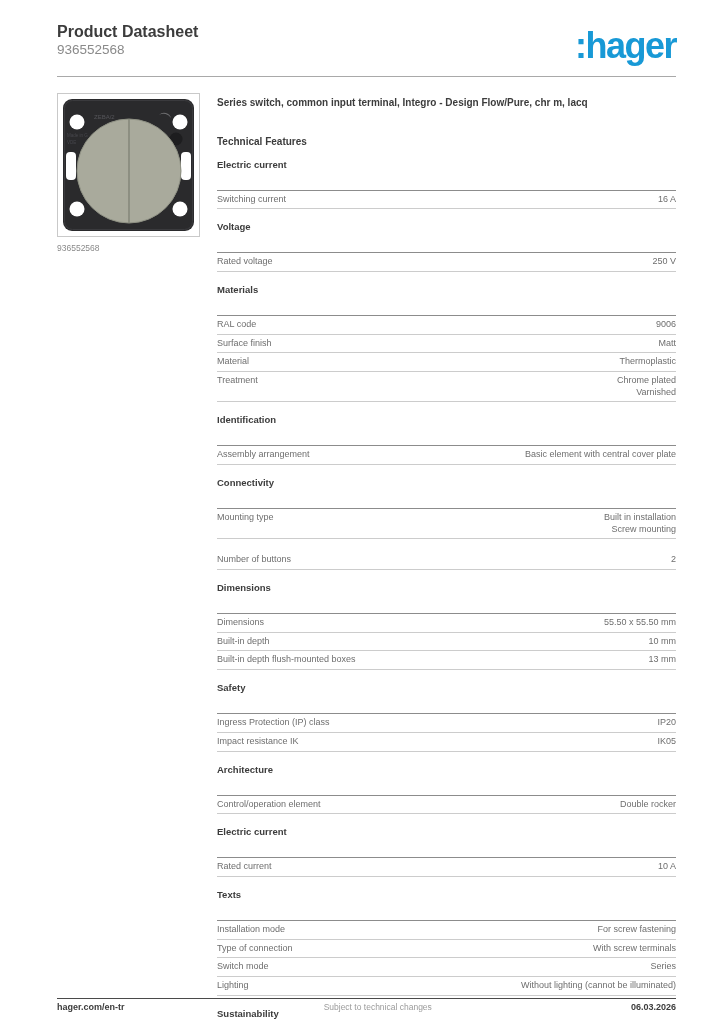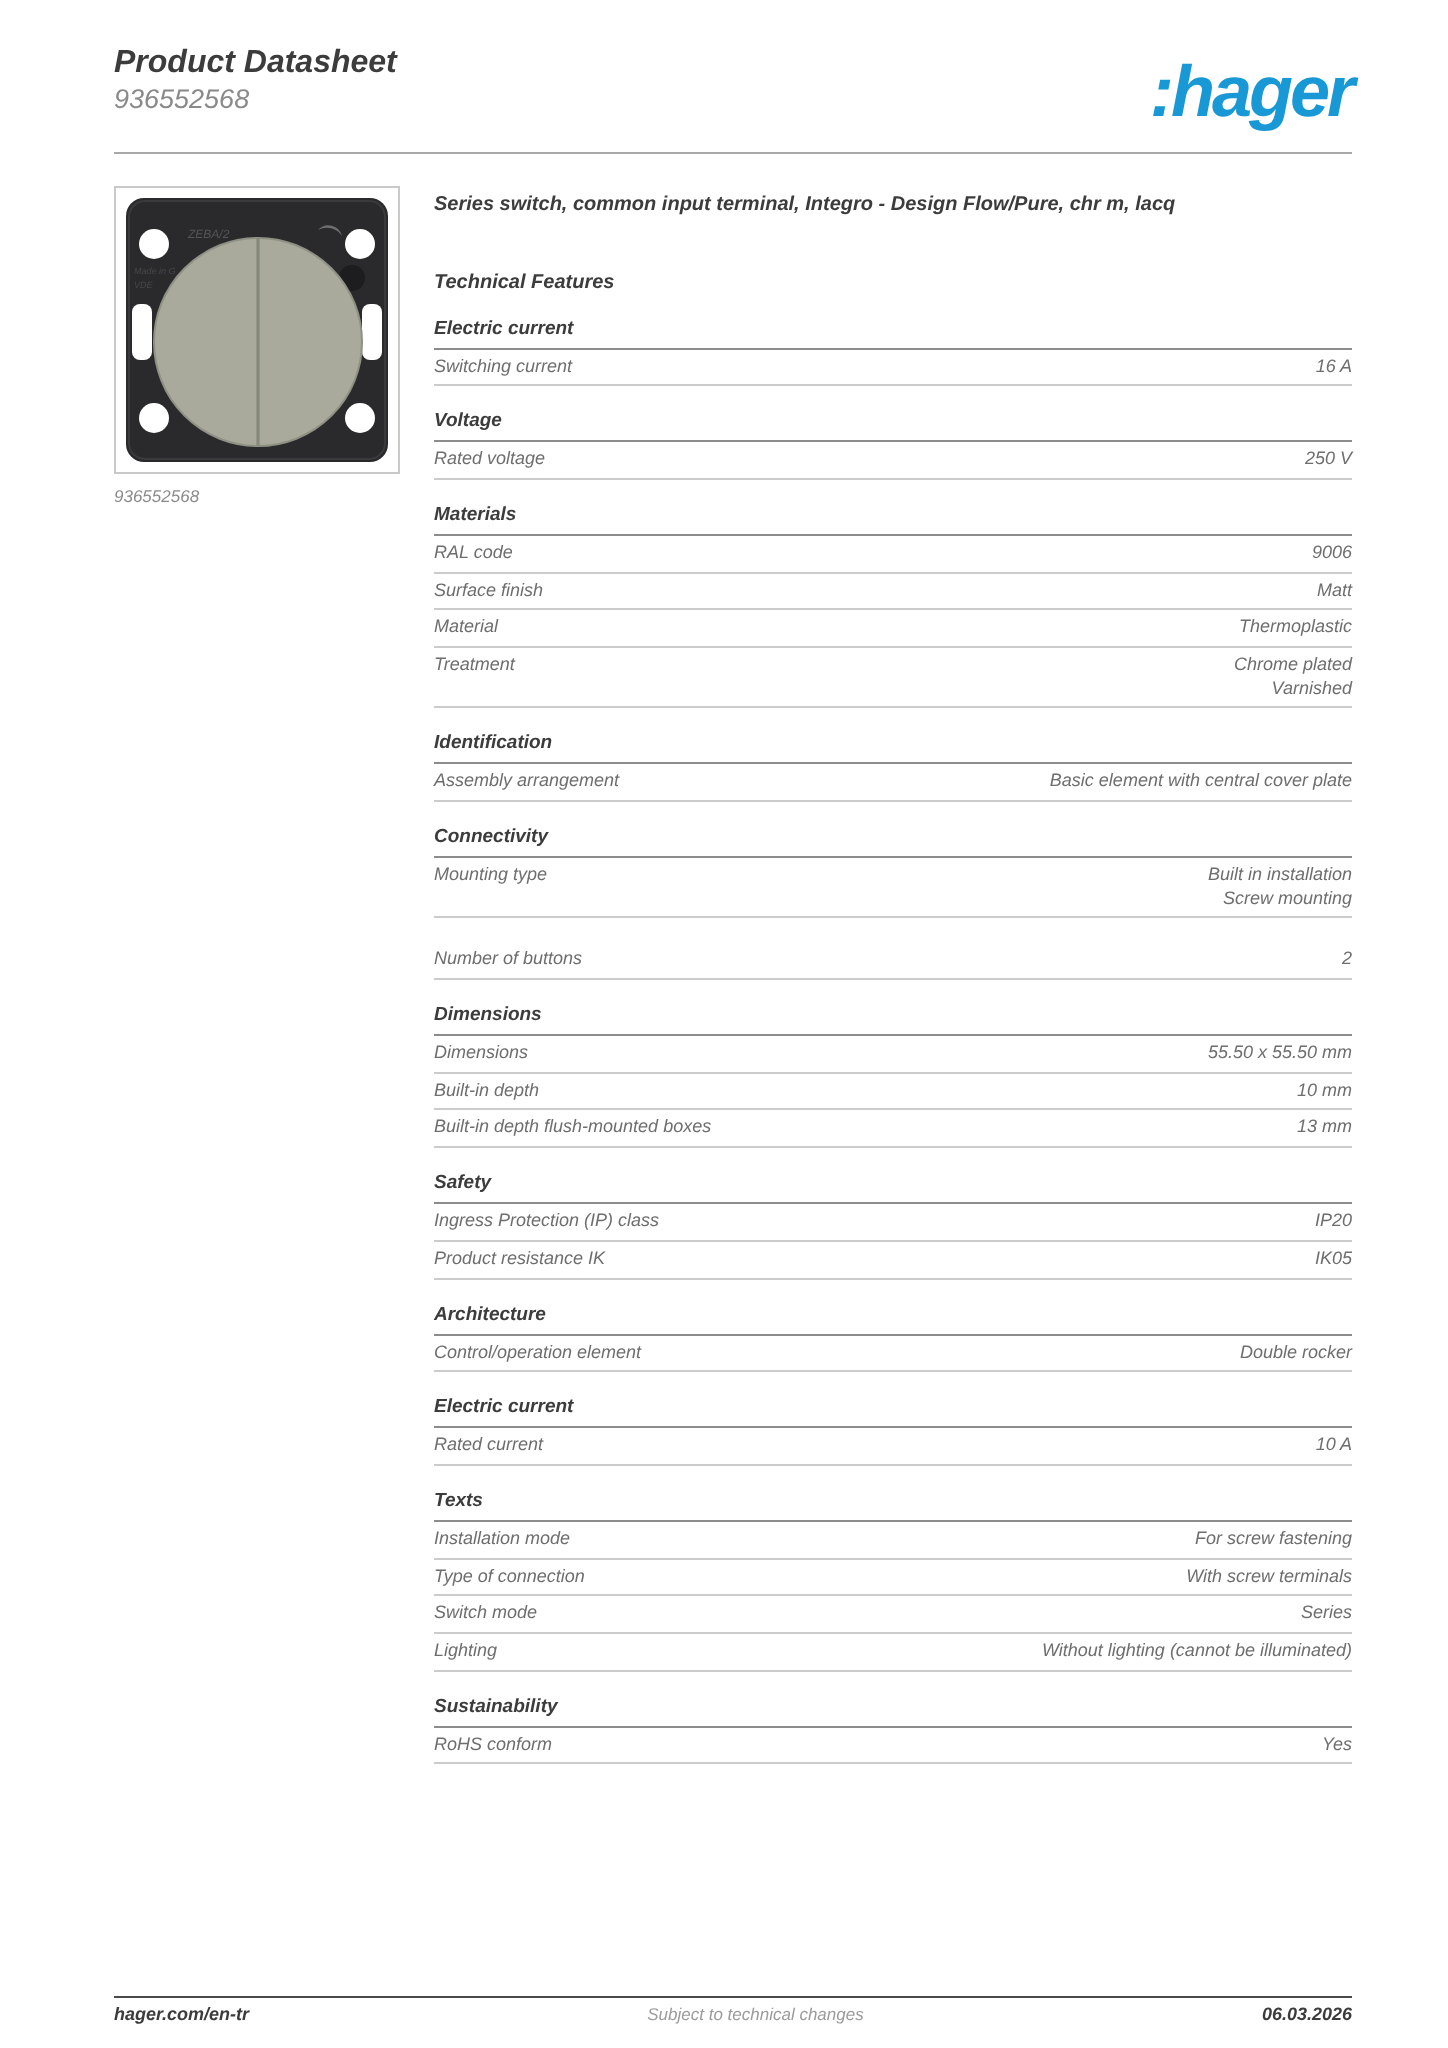--- a/index.html
+++ b/index.html
@@ -3,21 +3,20 @@
 <meta charset="utf-8">
 <style>
   html,body{margin:0;padding:0;background:#ffffff;}
   .page{
     position:relative;
     width:724px;height:1024px;
     background:#ffffff;
     font-family:"Liberation Sans", sans-serif;
     overflow:hidden;
     box-sizing:border-box;
-    font-style:italic;
   }
   .page-inner{padding:22px 48px 0 57px;}
 
   
   .header{display:flex;justify-content:space-between;align-items:flex-start;}
   .header-titles .doc-title{font-size:16px;font-weight:bold;color:#3c3c3c;line-height:1.2;}
   .header-titles .doc-number{font-size:13.5px;color:#8a8a8a;line-height:1.3;}
   .logo{font-size:36px;font-weight:bold;color:#1899d6;letter-spacing:-1.5px;line-height:1;margin-top:6px;}
   .header-rule{border:none;border-top:1px solid #a9a9a9;margin:12px 0 0 0;}
 
@@ -35,21 +34,21 @@
   .image-caption{font-size:8.5px;color:#8a8a8a;margin-top:6px;}
 
   .product-title{font-size:10px;font-weight:bold;color:#3c3c3c;line-height:1.35;margin-top:3px;}
   .tech-features{font-size:10px;font-weight:bold;color:#3c3c3c;margin-top:26px;}
 
   
   .spec-sections{margin-top:2px;}
   .spec-section{margin-top:12px;}
   .section-heading{
     font-size:9.5px;font-weight:bold;color:#3c3c3c;
-    padding-bottom:4px;border-bottom:1px solid #8c8c8c;
+    padding-bottom:20px;border-bottom:1px solid #8c8c8c;
   }
   .spec-row{
     display:flex;justify-content:space-between;align-items:flex-start;
     font-size:9px;color:#6e6e6e;
     padding:3px 0 3px 0;border-bottom:1px solid #cccccc;
   }
   .spec-label{text-align:left;line-height:1.3;}
   .spec-value{text-align:right;white-space:pre-line;line-height:1.3;margin-left:12px;}
 
   
@@ -213,21 +212,21 @@
 
   <div class="spec-section">
     <div class="section-heading">Safety</div>
     <div>
   <div class="spec-row">
     <div class="spec-label">Ingress Protection (IP) class</div>
     <div class="spec-value">IP20</div>
   </div>
 
   <div class="spec-row">
-    <div class="spec-label">Product resistance IK</div>
+    <div class="spec-label">Impact resistance IK</div>
     <div class="spec-value">IK05</div>
   </div>
 </div>
   </div>
 
   <div class="spec-section">
     <div class="section-heading">Architecture</div>
     <div>
   <div class="spec-row">
     <div class="spec-label">Control/operation element</div>

